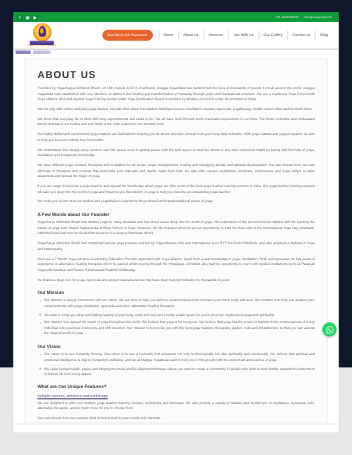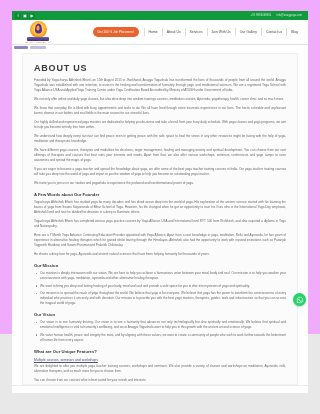--- a/index.html
+++ b/index.html
@@ -5,21 +5,21 @@
   * { box-sizing: border-box; margin: 0; padding: 0; }
   html, body {
     width: 320px; height: 414px;
     overflow: hidden;
     background: #e8e8e8;
     font-family: "Liberation Sans", sans-serif;
   }
   .page {
     position: relative;
     width: 320px; height: 334px;
-    background: #f0abfc;
+    background: #0f172a;
   }
 
   
   .topbar {
     position: absolute;
     left: 12px; top: 11px;
     width: 296px; height: 9px;
     background: #0f9b3c;
     display: flex;
     align-items: center;

